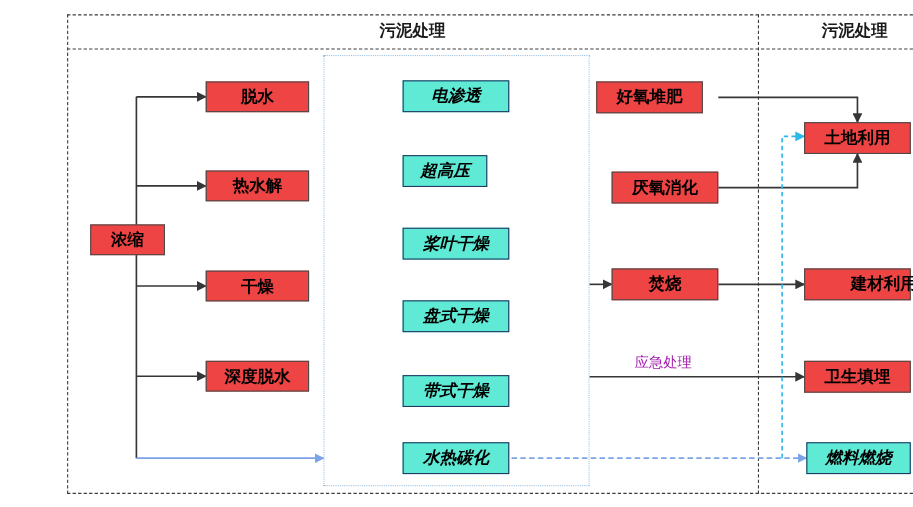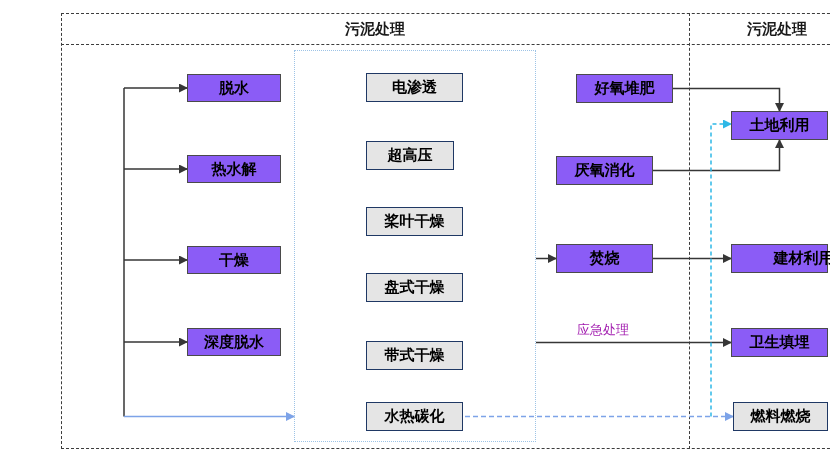--- a/index.html
+++ b/index.html
@@ -14,36 +14,36 @@
   .col-divider{left:641px;top:13px;width:0;height:436px;border-left:1.5px dashed #3c3c3c;}
   .header-rule{left:13px;top:44px;width:804px;height:0;border-top:1.5px dashed #3c3c3c;}
   .header-label{top:18px;height:22px;line-height:22px;text-align:center;
     font-size:15px;font-weight:bold;color:#1a1a1a;}
   .header-left{left:13px;width:628px;}
   .header-right{left:641px;width:176px;}
   
   .tech-panel{left:246px;top:50px;width:242px;height:392px;border:1.5px dotted #9dc3e6;}
   
   .node{display:flex;align-items:center;justify-content:center;
-    font-size:15px;font-weight:bold;color:#000;background:#8b5cf6;
+    font-size:15px;font-weight:bold;color:#000;background:#ef4444;
     border:1.5px solid #4a4a4a;white-space:nowrap;z-index:2;}
-  .node.blue{background:#e5e5e5;border-color:#1f3864;}
+  .node.blue{background:#5eead4;border-color:#1f3864;font-style:italic;}
   
   .n-nongsuo{left:34px;top:204px;width:68px;height:28px;}
   .n-tuoshui{left:139px;top:74px;width:94px;height:28px;}
   .n-reshuijie{left:139px;top:155px;width:94px;height:28px;}
   .n-ganzao{left:139px;top:246px;width:94px;height:28px;}
   .n-shendutuoshui{left:139px;top:328px;width:94px;height:28px;}
   .n-tech0{left:318px;top:73px;width:97px;height:29px;}
-  .n-tech1{left:318px;top:141px;width:88px;height:29px;}
+  .n-tech1{left:318px;top:141px;width:77px;height:29px;}
   .n-tech2{left:318px;top:207px;width:97px;height:29px;}
   .n-tech3{left:318px;top:273px;width:97px;height:29px;}
   .n-tech4{left:318px;top:341px;width:97px;height:29px;}
   .n-tech5{left:318px;top:402px;width:97px;height:29px;}
-  .n-haoyang{left:528px;top:74px;width:97px;height:29px;}
+  .n-haoyang{left:494px;top:74px;width:97px;height:29px;}
   .n-yanyang{left:508px;top:156px;width:97px;height:29px;}
   .n-fenshao{left:508px;top:244px;width:97px;height:29px;}
   .n-tudi{left:683px;top:111px;width:97px;height:29px;}
   .n-jiancai{left:683px;top:244px;width:97px;height:29px;padding-left:48px;}
   .n-weisheng{left:683px;top:328px;width:97px;height:29px;}
   .n-ranliao{left:685px;top:402px;width:95px;height:29px;text-align:right;}
   
   .emergency-label{left:495px;top:321px;width:120px;text-align:center;
     font-size:13px;color:#a21caf;font-weight:normal;z-index:2;}
   svg.wires{position:absolute;left:0;top:0;z-index:1;}
@@ -88,20 +88,21 @@
   </svg>
 
   <div class="abs outer-frame"></div>
   <div class="abs col-divider"></div>
   <div class="abs header-rule"></div>
   <div class="abs header-label header-left">污泥处理</div>
   <div class="abs header-label header-right">污泥处理</div>
 
   <div class="abs tech-panel"></div>
 
+  <div class="abs node n-nongsuo">浓缩</div>
   <div class="abs node n-tuoshui">脱水</div>
   <div class="abs node n-reshuijie">热水解</div>
   <div class="abs node n-ganzao">干燥</div>
   <div class="abs node n-shendutuoshui">深度脱水</div>
 
   <div class="abs node blue n-tech0">电渗透</div>
   <div class="abs node blue n-tech1">超高压</div>
   <div class="abs node blue n-tech2">桨叶干燥</div>
   <div class="abs node blue n-tech3">盘式干燥</div>
   <div class="abs node blue n-tech4">带式干燥</div>

